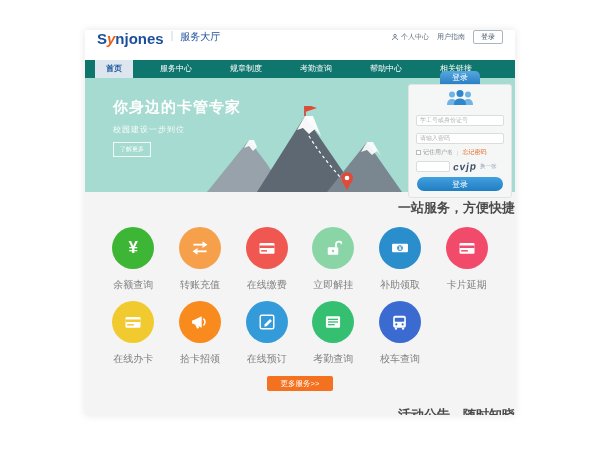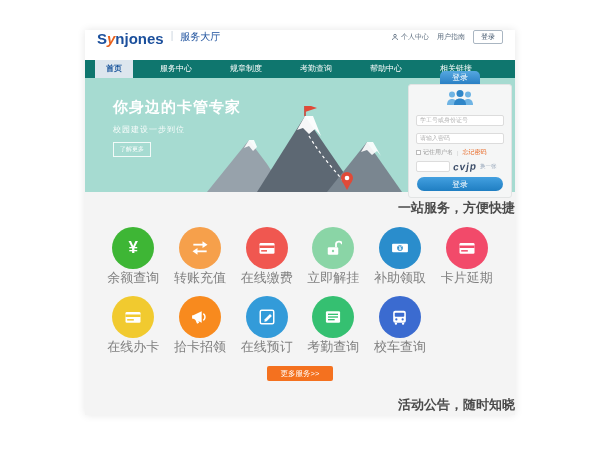--- a/index.html
+++ b/index.html
@@ -59,21 +59,21 @@
 
   
   .svc { background:#f4f4f4; padding-top:7px; }
   .sec-title { text-align:right; font-size:13px; color:#4a4a4a; font-weight:600; }
   .grid { display:grid; grid-template-columns:repeat(6,1fr); row-gap:9px;
           padding:10px 15px 0; }
   .svc-item { display:flex; flex-direction:column; align-items:center; cursor:pointer; }
   .circle { width:42px; height:42px; border-radius:50%; display:flex;
             align-items:center; justify-content:center; }
   .circle .glyph { color:#fff; font-size:17px; font-weight:bold; }
-  .svc-label { margin-top:0; font-size:13px; color:#808080; }
+  .svc-label { margin-top:9px; font-size:10px; color:#808080; }
   .more-btn { display:block; margin:10px auto 0; border:none; width:66px; height:15px;
               color:#fff; font-size:7.5px; border-radius:2px; cursor:pointer; }
 
   
   .ann { background:#f4f4f4; padding-top:15px; }
   .panels { display:flex; gap:10px; padding:11px 10px 0; }
 </style>
 </head>
 <body>
 

